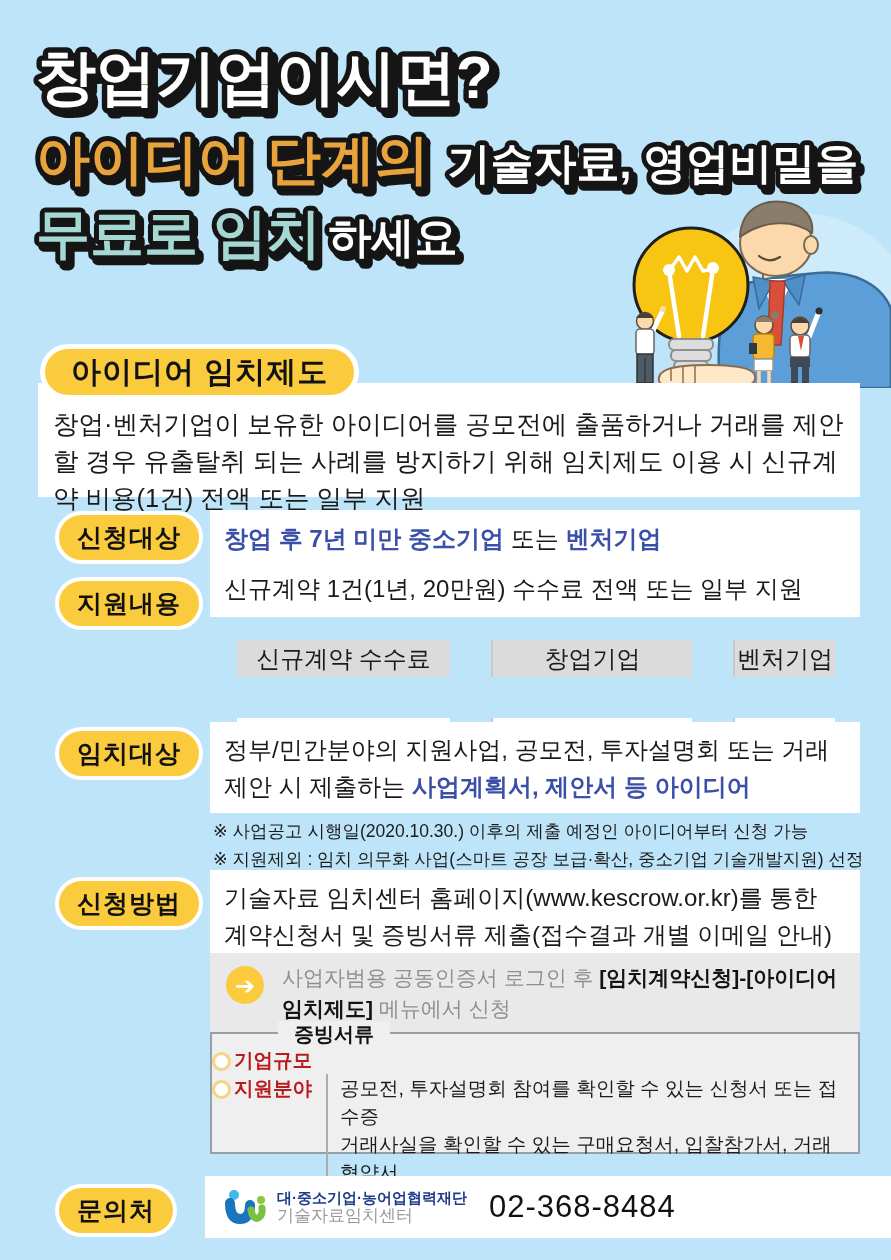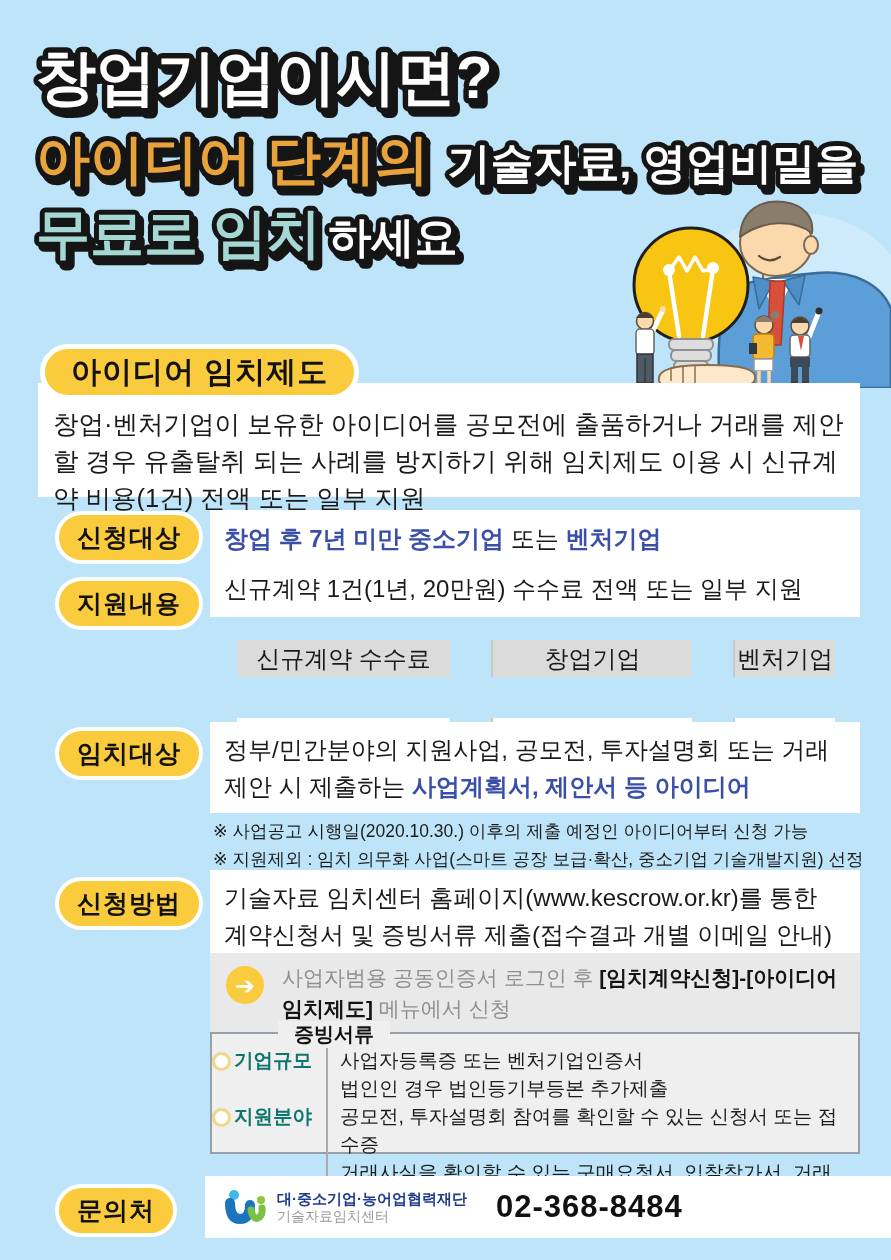--- a/index.html
+++ b/index.html
@@ -53,30 +53,30 @@
   
   #evidence-box{position:absolute;left:210px;top:1032px;width:650px;height:122px;
     background:#EFEFEF;border:2px solid #97A0A8;box-sizing:border-box;z-index:2;
     padding:12px 10px 0 0;}
   #evidence-title{position:absolute;top:-13px;left:66px;background:#EFEFEF;padding:0 16px;
     font-size:20px;font-weight:700;color:#111;}
   .ev-item{display:grid;grid-template-columns:22px 92px 1fr;align-items:start;
     font-size:19.5px;line-height:28px;color:#1c1c1c;}
   .ev-bullet{width:13px;height:13px;border-radius:50%;background:#ffffff;
     border:3px solid #F3D58A;margin-top:6px;box-sizing:content-box;}
-  .ev-label{font-weight:800;color:#0f766e;}
+  .ev-label{font-weight:800;color:#b91c1c;}
   .ev-lines{border-left:2px solid #ABABAB;padding-left:12px;font-weight:500;}
 
   
   #contact-box{position:absolute;left:205px;top:1176px;width:764px;height:62px;background:#fff;
     display:flex;align-items:center;box-sizing:border-box;padding-left:18px;z-index:2;}
   #org-block{margin-left:8px;line-height:1.15;}
   #org-line1{color:#1F3C8C;font-weight:800;font-size:15px;}
-  #org-line2{color:#9A9A9A;font-size:14px;}
-  #contact-phone{margin-left:29px;font-size:31px;font-weight:700;color:#111;letter-spacing:1px;}
+  #org-line2{color:#9A9A9A;font-size:17px;}
+  #contact-phone{margin-left:22px;font-size:31px;font-weight:400;color:#111;letter-spacing:1px;}
 
   .illu{position:absolute;left:613px;top:193px;z-index:1;}
 </style>
 </head>
 <body>
 
 <div id="poster">
 
   <svg class="title-svg" style="top:22px;" width="560" height="100">
     <text x="6" y="76" font-size="60" fill="#ffffff" stroke-width="11" paint-order="stroke fill" style="filter:drop-shadow(5px 5px 0 #151515);">창업기업이시면?</text>
@@ -202,24 +202,20 @@
   <div id="step-box">
     <div id="arrow-circle">➔</div>
     <span>사업자범용 공동인증서 로그인 후 </span><span class="em">[임치계약신청]-[아이디어 임치제도]</span><span> 메뉴에서 신청</span>
   </div>
 
   <div id="evidence-box">
     <div id="evidence-title">증빙서류</div>
     <div class="ev-item">
       <div class="ev-bullet"></div>
       <div class="ev-label">기업규모</div>
-      <div class="ev-lines">
-        <div>사업자등록증 또는 벤처기업인증서</div>
-        <div>법인인 경우 법인등기부등본 추가제출</div>
-      </div>
     </div>
     <div class="ev-item">
       <div class="ev-bullet"></div>
       <div class="ev-label">지원분야</div>
       <div class="ev-lines">
         <div>공모전, 투자설명회 참여를 확인할 수 있는 신청서 또는 접수증</div>
         <div>거래사실을 확인할 수 있는 구매요청서, 입찰참가서, 거래협약서</div>
       </div>
     </div>
   </div>

